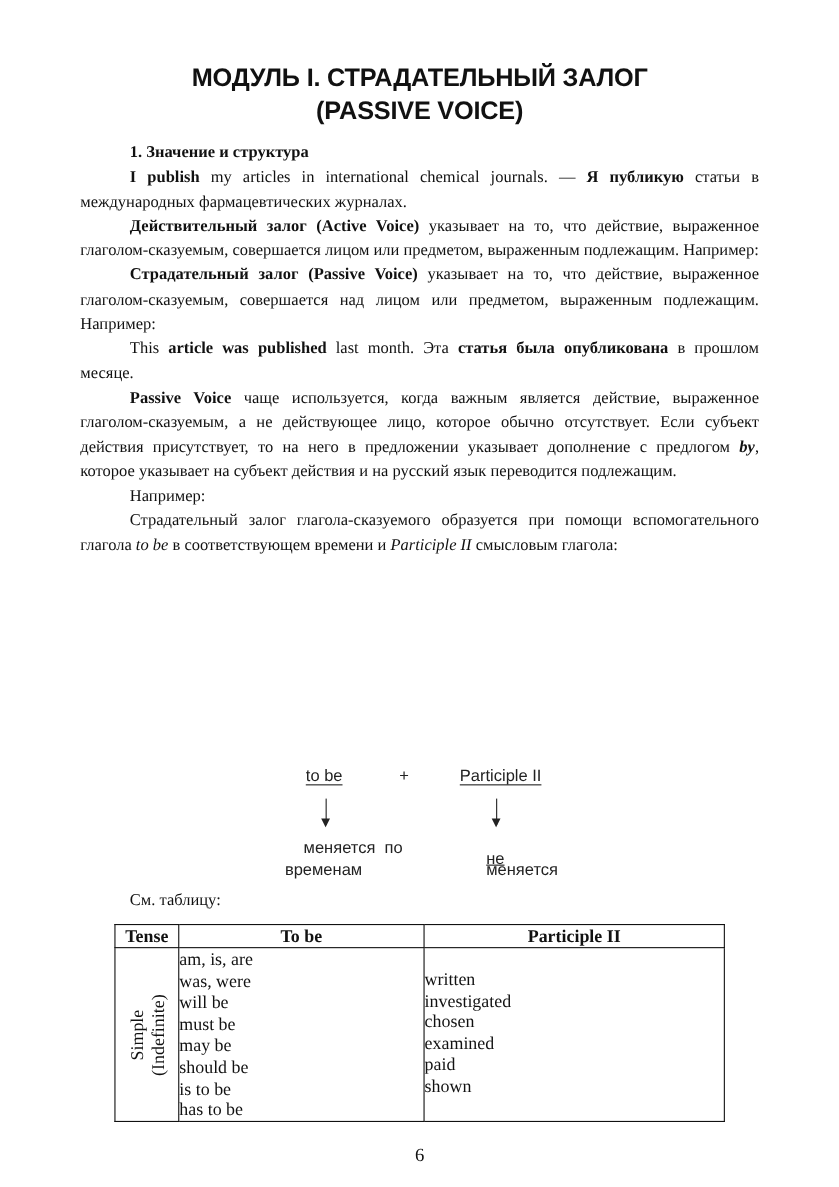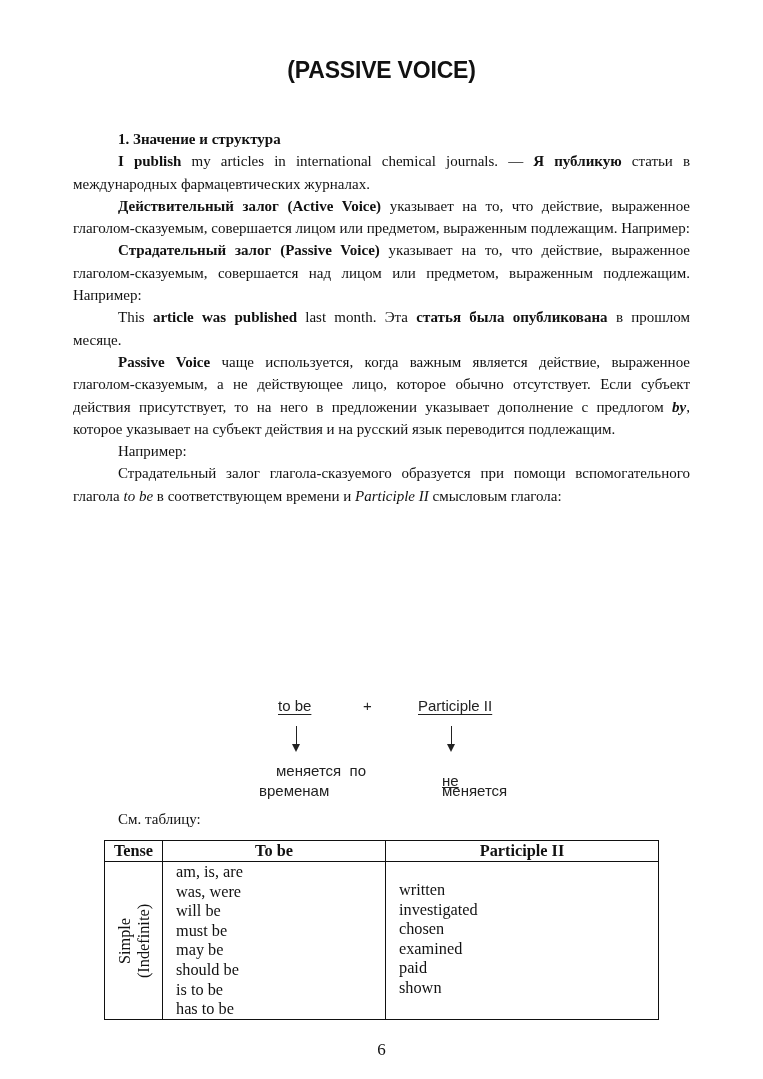--- a/index.html
+++ b/index.html
@@ -29,38 +29,39 @@
     content: ""; position: absolute; left: -4px; bottom: -2px;
     border-left: 4.5px solid transparent; border-right: 4.5px solid transparent; border-top: 8px solid #222;
   }
 
   .see-table { position: absolute; left: 118px; top: 811px; font-size: 15px; }
 
   table.tense {
     position: absolute; left: 104px; top: 840px; width: 555px;
     border-collapse: collapse; font-size: 16.3px; line-height: 19.6px;
   }
-  table.tense th, table.tense td { border: 1px solid #111; padding: 0 13px; vertical-align: top; }
+  table.tense th, table.tense td { border: 1px solid #111; padding: 0 0; vertical-align: top; }
   table.tense th { font-weight: bold; text-align: center; height: 20px; padding: 0; margin-left: 37px; }
   .col-tense { width: 57px; }
   .col-tobe { width: 222px; }
   .rot-cell { position: relative; padding: 0 !important; }
   .rot {
     position: absolute; left: 50%; top: 50%; transform: translate(-50%, -50%) rotate(-90deg);
     white-space: nowrap; text-align: center; line-height: 19px; font-size: 16.3px;
   }
   .list div { height: 19.6px; }
   .plist { padding-top: 18px !important; }
 
   .page-num { position: absolute; left: 0; width: 763px; top: 1040px; text-align: center; font-size: 17px; }
 </style>
 </head>
 <body>
 
 <div class="title">
+  <div>МОДУЛЬ I. СТРАДАТЕЛЬНЫЙ ЗАЛОГ</div>
   <div>(PASSIVE VOICE)</div>
 </div>
 
 <div class="text">
   <p><b>1. Значение и структура</b></p>
   <p class="last-left"><b>I publish</b><span> my articles in international chemical journals. — </span><b>Я публикую</b><span> статьи в международных фармацевтических журналах.</span></p>
   <p class="last-left"><b>Действительный залог (Active Voice)</b><span> указывает на то, что действие, выраженное глаголом-сказуемым, совершается лицом или предметом, выраженным подлежащим. Например:</span></p>
   <p class="last-left"><b>Страдательный залог (Passive Voice)</b><span> указывает на то, что действие, выраженное глаголом-сказуемым, совершается над лицом или предметом, выраженным подлежащим. Например:</span></p>
   <p class="last-left"><span>This </span><b>article was published</b><span> last month. Эта </span><b>статья была опубликована</b><span> в прошлом месяце.</span></p>
   <p class="last-left"><b>Passive Voice</b><span> чаще используется, когда важным является действие, выраженное глаголом-сказуемым, а не действующее лицо, которое обычно отсутствует. Если субъект действия присутствует, то на него в предложении указывает дополнение с предлогом </span><b><i>by</i></b><span>, которое указывает на субъект действия и на русский язык переводится подлежащим.</span></p>

